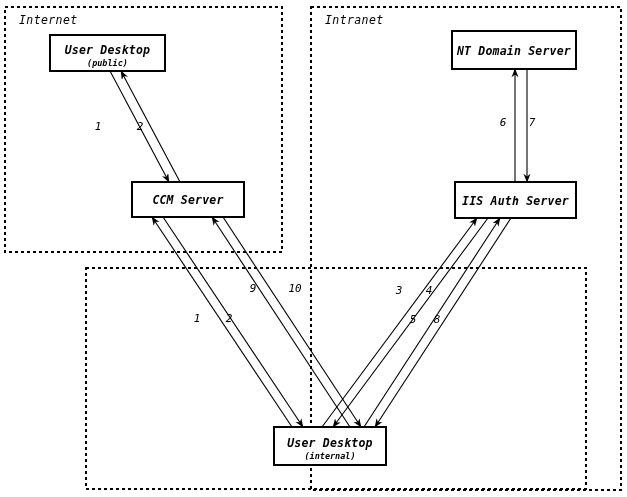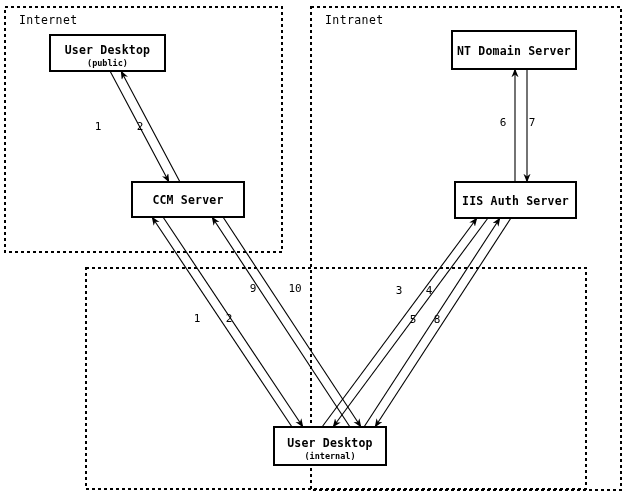--- a/index.html
+++ b/index.html
@@ -11,20 +11,21 @@
     width: 627px;
     height: 497px;
     font-family: "DejaVu Sans Mono", monospace;
     overflow: hidden;
   }
   #diagram-root {
     position: relative;
     width: 627px;
     height: 497px;
     background: #ffffff;
+    font-style: italic;
   }
   svg#diagram {
     display: block;
     width: 627px;
     height: 497px;
   }
   .zone-rect {
     fill: none;
     stroke: #000000;
     stroke-width: 1.2;

